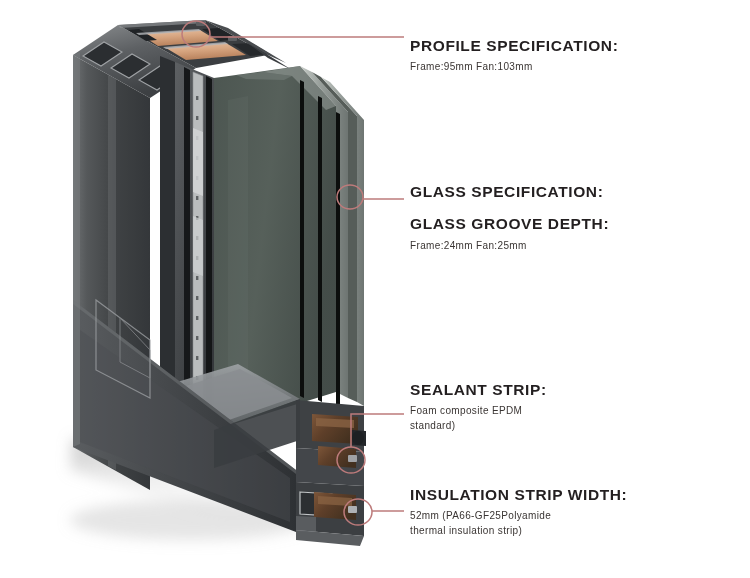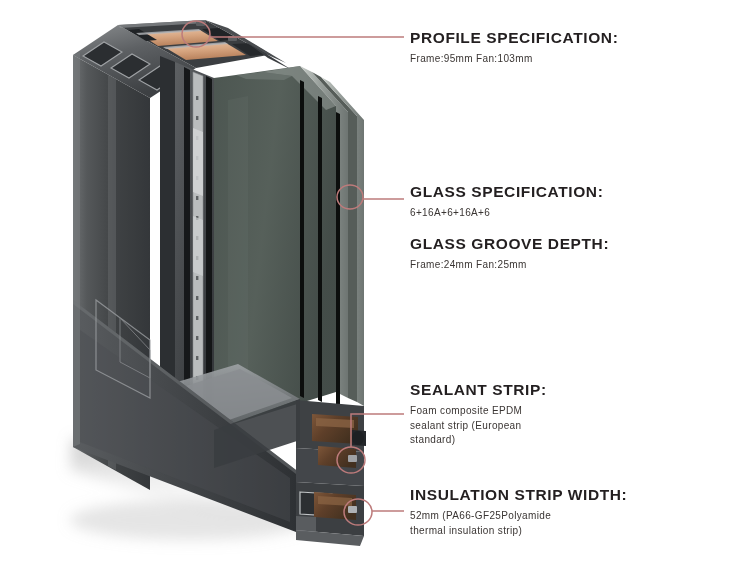--- a/index.html
+++ b/index.html
@@ -42,21 +42,21 @@
     font-weight: normal;
     letter-spacing: 0.35px;
     color: #3a3533;
     line-height: 1.45;
     margin-top: 5px;
   }
   .callout-sub {
     margin-top: 13px;
   }
 
-  #callout-profile    { top: 28px; }
+  #callout-profile    { top: 36px; }
   #callout-glass      { top: 182px; }
   #callout-sealant    { top: 380px; }
   #callout-insulation { top: 485px; }
 
   
   #leaders {
     position: absolute;
     left: 0; top: 0;
     width: 750px; height: 578px;
     pointer-events: none;
@@ -300,30 +300,28 @@
     </g>
   </svg>
 
   <div class="callout" id="callout-profile">
     <div class="callout-title">PROFILE SPECIFICATION:</div>
     <div class="callout-body">Frame:95mm Fan:103mm</div>
   </div>
 
   <div class="callout" id="callout-glass">
     <div class="callout-title">GLASS SPECIFICATION:</div>
-    <div class="callout-body">6+16A+6+16A+6</div>
     <div class="callout-title callout-sub">GLASS GROOVE DEPTH:</div>
     <div class="callout-body">Frame:24mm Fan:25mm</div>
   </div>
 
   <div class="callout" id="callout-sealant">
     <div class="callout-title">SEALANT STRIP:</div>
     <div class="callout-body">
       <div>Foam composite EPDM</div>
-      <div>sealant strip (European</div>
       <div>standard)</div>
     </div>
   </div>
 
   <div class="callout" id="callout-insulation">
     <div class="callout-title">INSULATION STRIP WIDTH:</div>
     <div class="callout-body">
       <div>52mm (PA66-GF25Polyamide</div>
       <div>thermal insulation strip)</div>
     </div>

